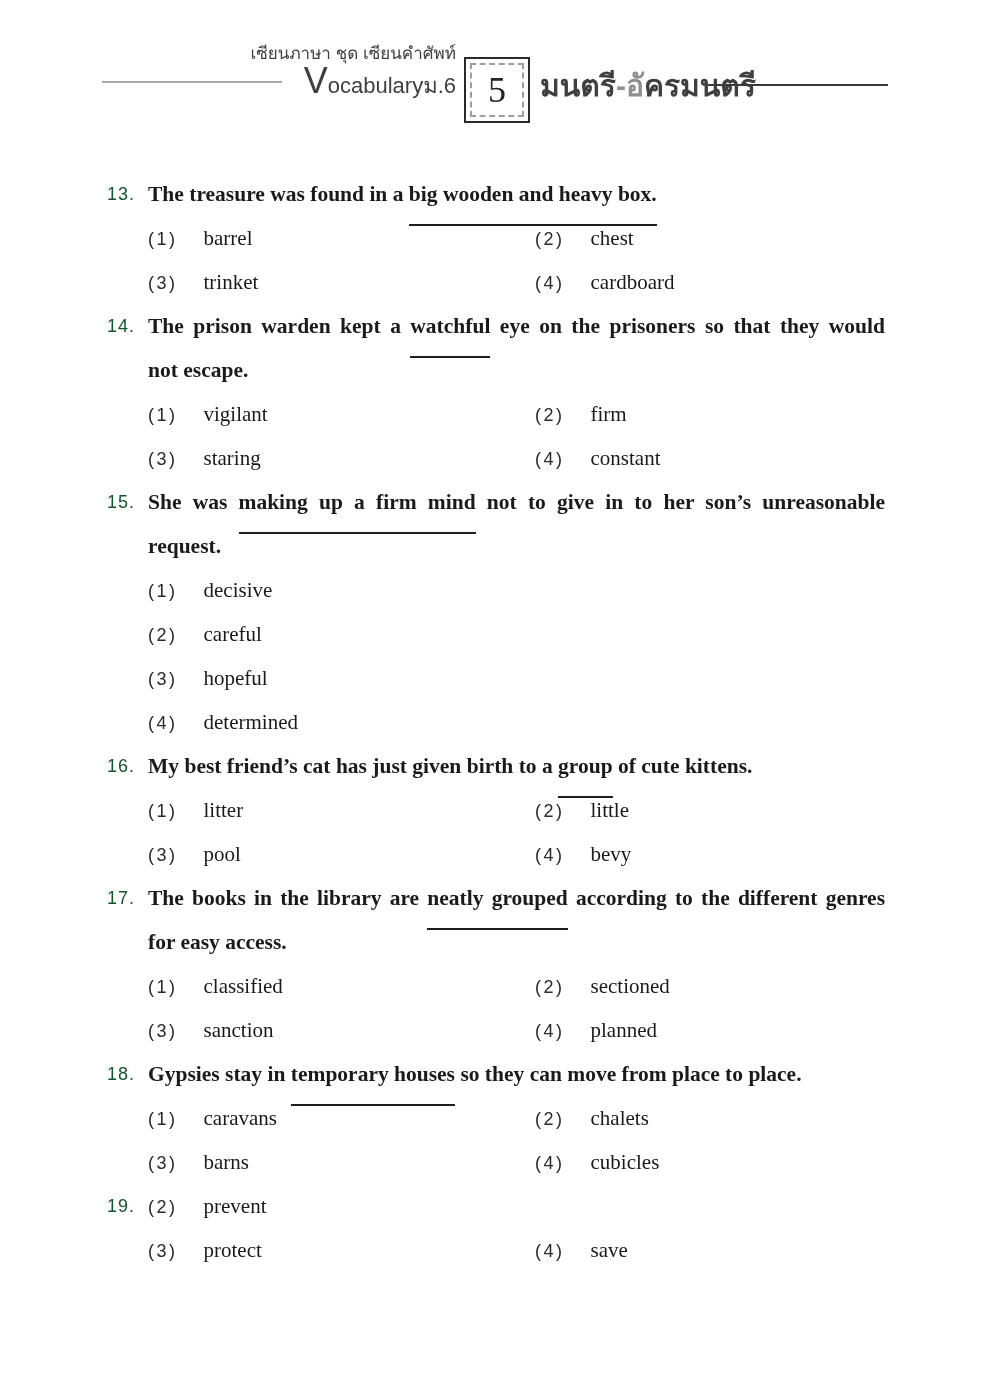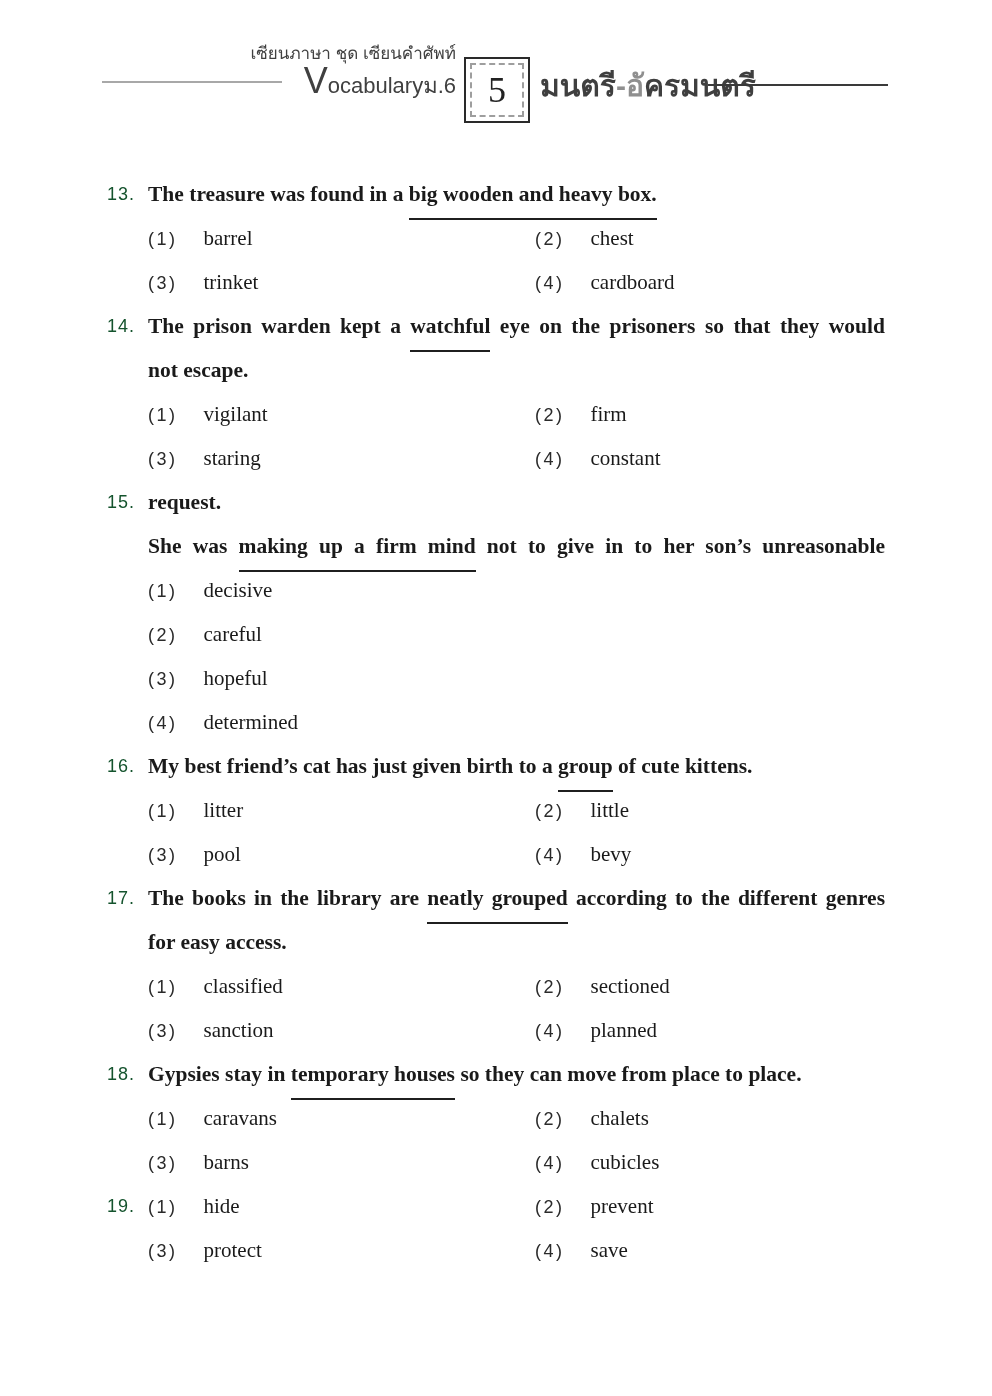--- a/index.html
+++ b/index.html
@@ -40,21 +40,21 @@
   .content{position:absolute;left:107px;top:172px;width:780px;}
   .question{position:relative;}
   .q-num{
     position:absolute;left:0;top:0;width:41px;height:44px;line-height:44px;
     font-family:"Liberation Sans", sans-serif;font-size:18px;color:#14532d;
     letter-spacing:1px;
   }
   .q-text{margin-left:41px;width:737px;font-weight:700;font-size:21.5px;}
   .q-line{height:44px;line-height:44px;}
   .q-line.justify{text-align:justify;text-align-last:justify;}
-  .underlined{border-bottom:2.5px solid #1f1f1f;padding-bottom:12px;}
+  .underlined{border-bottom:2.5px solid #1f1f1f;padding-bottom:18px;}
   .opts{margin-left:41px;font-size:21px;font-weight:400;}
   .opt-row{height:44px;line-height:44px;display:flex;}
   .opt{white-space:nowrap;}
   .opts.two-col .opt.first{width:387px;}
   .opt-num{
     font-family:"Liberation Sans", sans-serif;font-size:18px;
     letter-spacing:2.5px;color:#2a2a2a;
   }
   .opt-label{margin-left:26px;}
 </style>
@@ -104,22 +104,22 @@
           </div>
           <div class="opt-row">
             <div class="opt first"><span class="opt-num">(3)</span><span class="opt-label">staring</span></div>
             <div class="opt"><span class="opt-num">(4)</span><span class="opt-label">constant</span></div>
           </div>
         </div>
       </div>
       <div class="question">
         <div class="q-num">15.</div>
         <div class="q-text">
+          <div class="q-line justify"><span class="">She was </span><span class="underlined">making up a firm mind</span><span class=""> not to give in to her son’s unreasonable</span></div>
           <div class="q-line"><span class="">request.</span></div>
-          <div class="q-line justify"><span class="">She was </span><span class="underlined">making up a firm mind</span><span class=""> not to give in to her son’s unreasonable</span></div>
         </div>
         <div class="opts one-col">
           <div class="opt-row">
             <div class="opt"><span class="opt-num">(1)</span><span class="opt-label">decisive</span></div>
           </div>
           <div class="opt-row">
             <div class="opt"><span class="opt-num">(2)</span><span class="opt-label">careful</span></div>
           </div>
           <div class="opt-row">
             <div class="opt"><span class="opt-num">(3)</span><span class="opt-label">hopeful</span></div>
@@ -175,21 +175,20 @@
           <div class="opt-row">
             <div class="opt first"><span class="opt-num">(3)</span><span class="opt-label">barns</span></div>
             <div class="opt"><span class="opt-num">(4)</span><span class="opt-label">cubicles</span></div>
           </div>
         </div>
       </div>
       <div class="question">
         <div class="q-num">19.</div>
         <div class="opts two-col">
           <div class="opt-row">
-            <div class="opt first"><span class="opt-num">(1)</span><span class="opt-label">hide</span></div>
             <div class="opt"><span class="opt-num">(2)</span><span class="opt-label">prevent</span></div>
           </div>
           <div class="opt-row">
             <div class="opt first"><span class="opt-num">(3)</span><span class="opt-label">protect</span></div>
             <div class="opt"><span class="opt-num">(4)</span><span class="opt-label">save</span></div>
           </div>
         </div>
       </div>
     </div>
 

